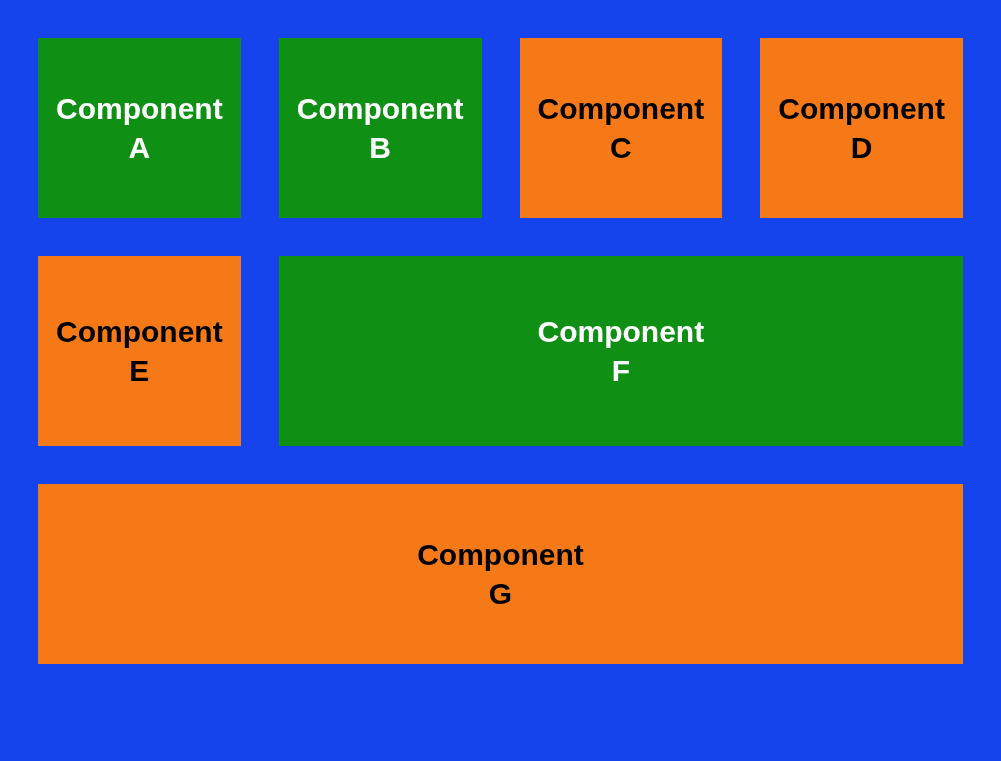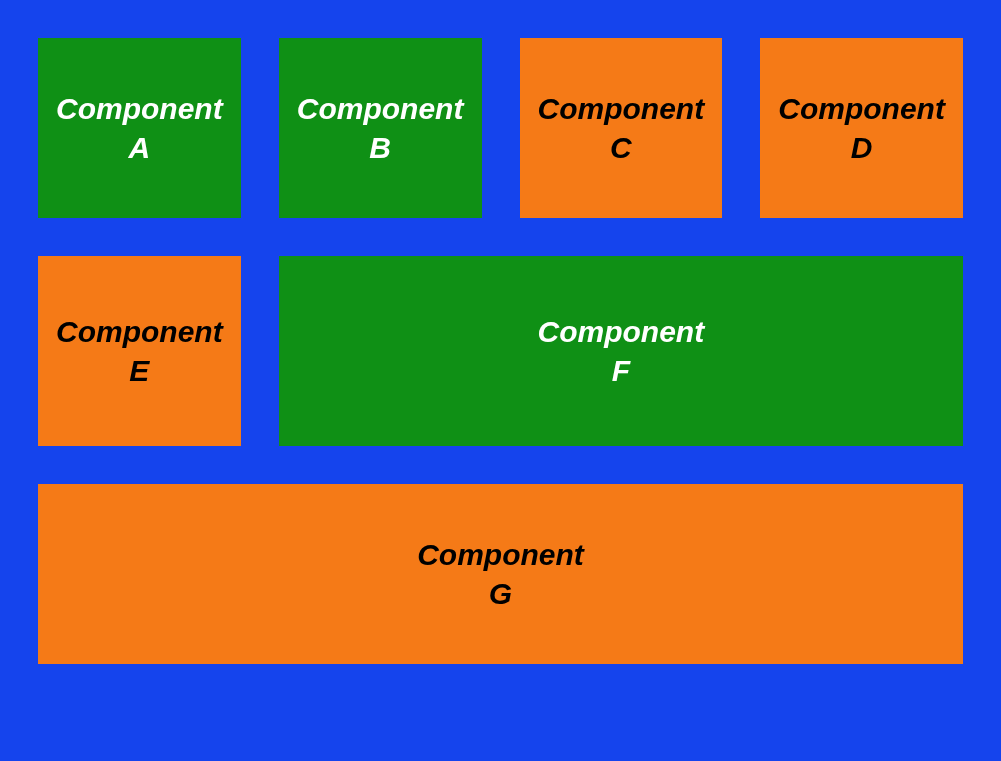--- a/index.html
+++ b/index.html
@@ -24,21 +24,20 @@
     }
     .box {
       display: flex;
       align-items: center;
       justify-content: center;
       text-align: center;
       font-size: 30px;
       font-weight: bold;
       line-height: 1.3;
       white-space: pre-line;
-      font-style: italic;
     }
     .green {
       background: #0f9015;
       color: #ffffff;
     }
     .orange {
       background: #f57a17;
       color: #000000;
     }
     .box-a { grid-column: 1; grid-row: 1; }

